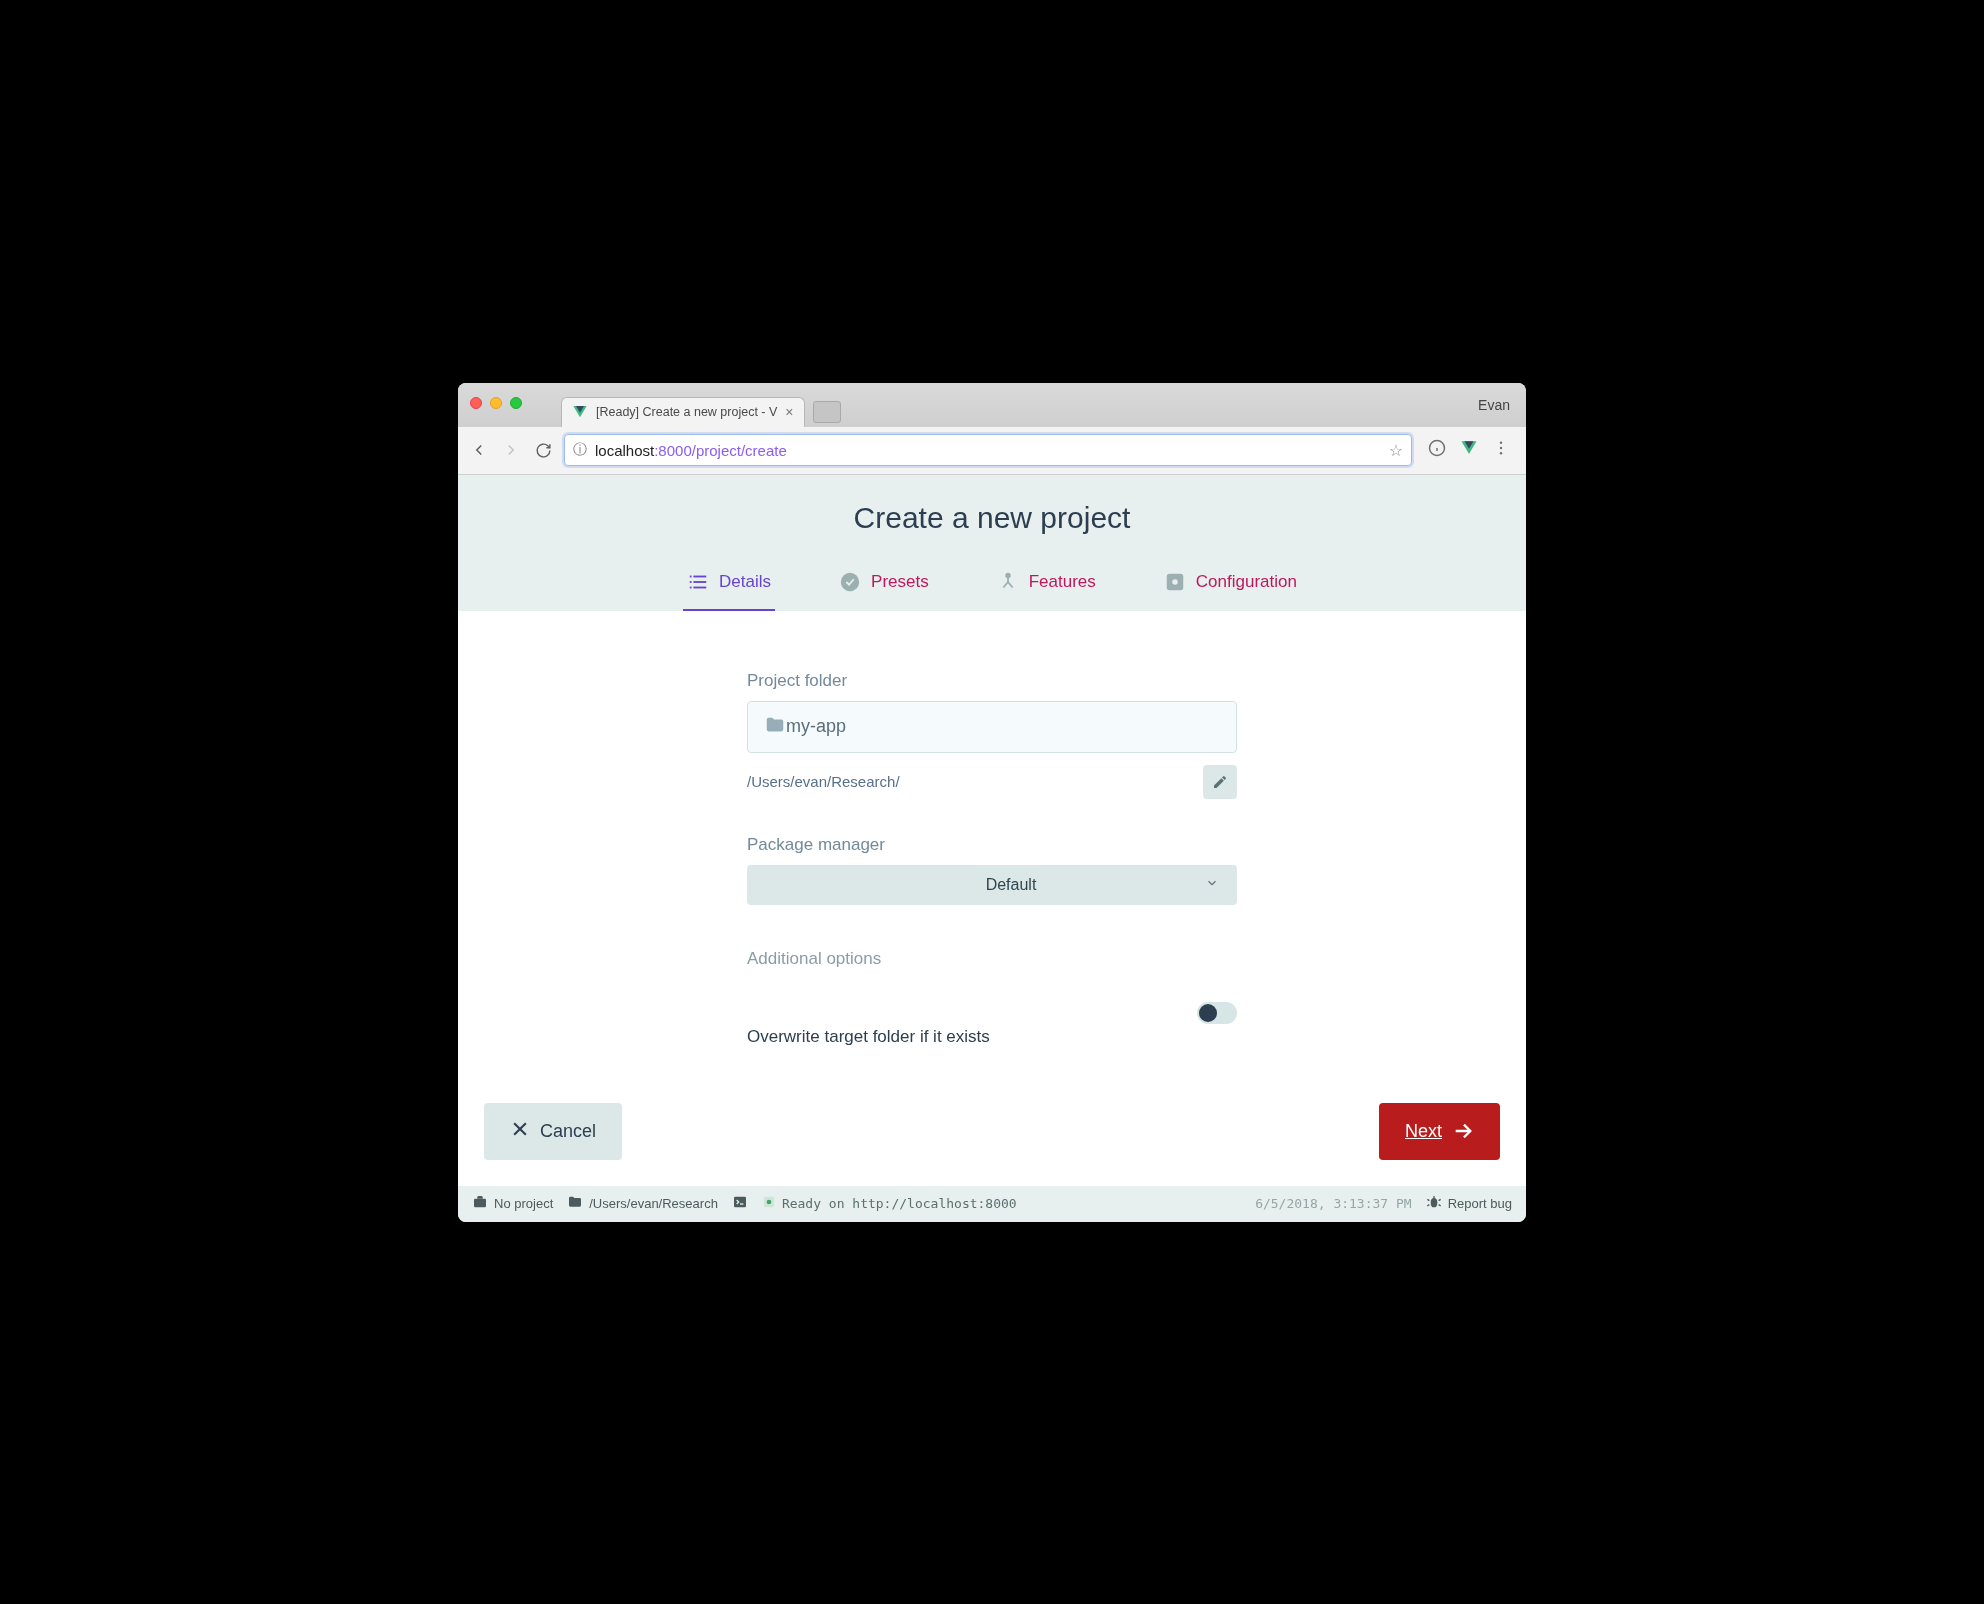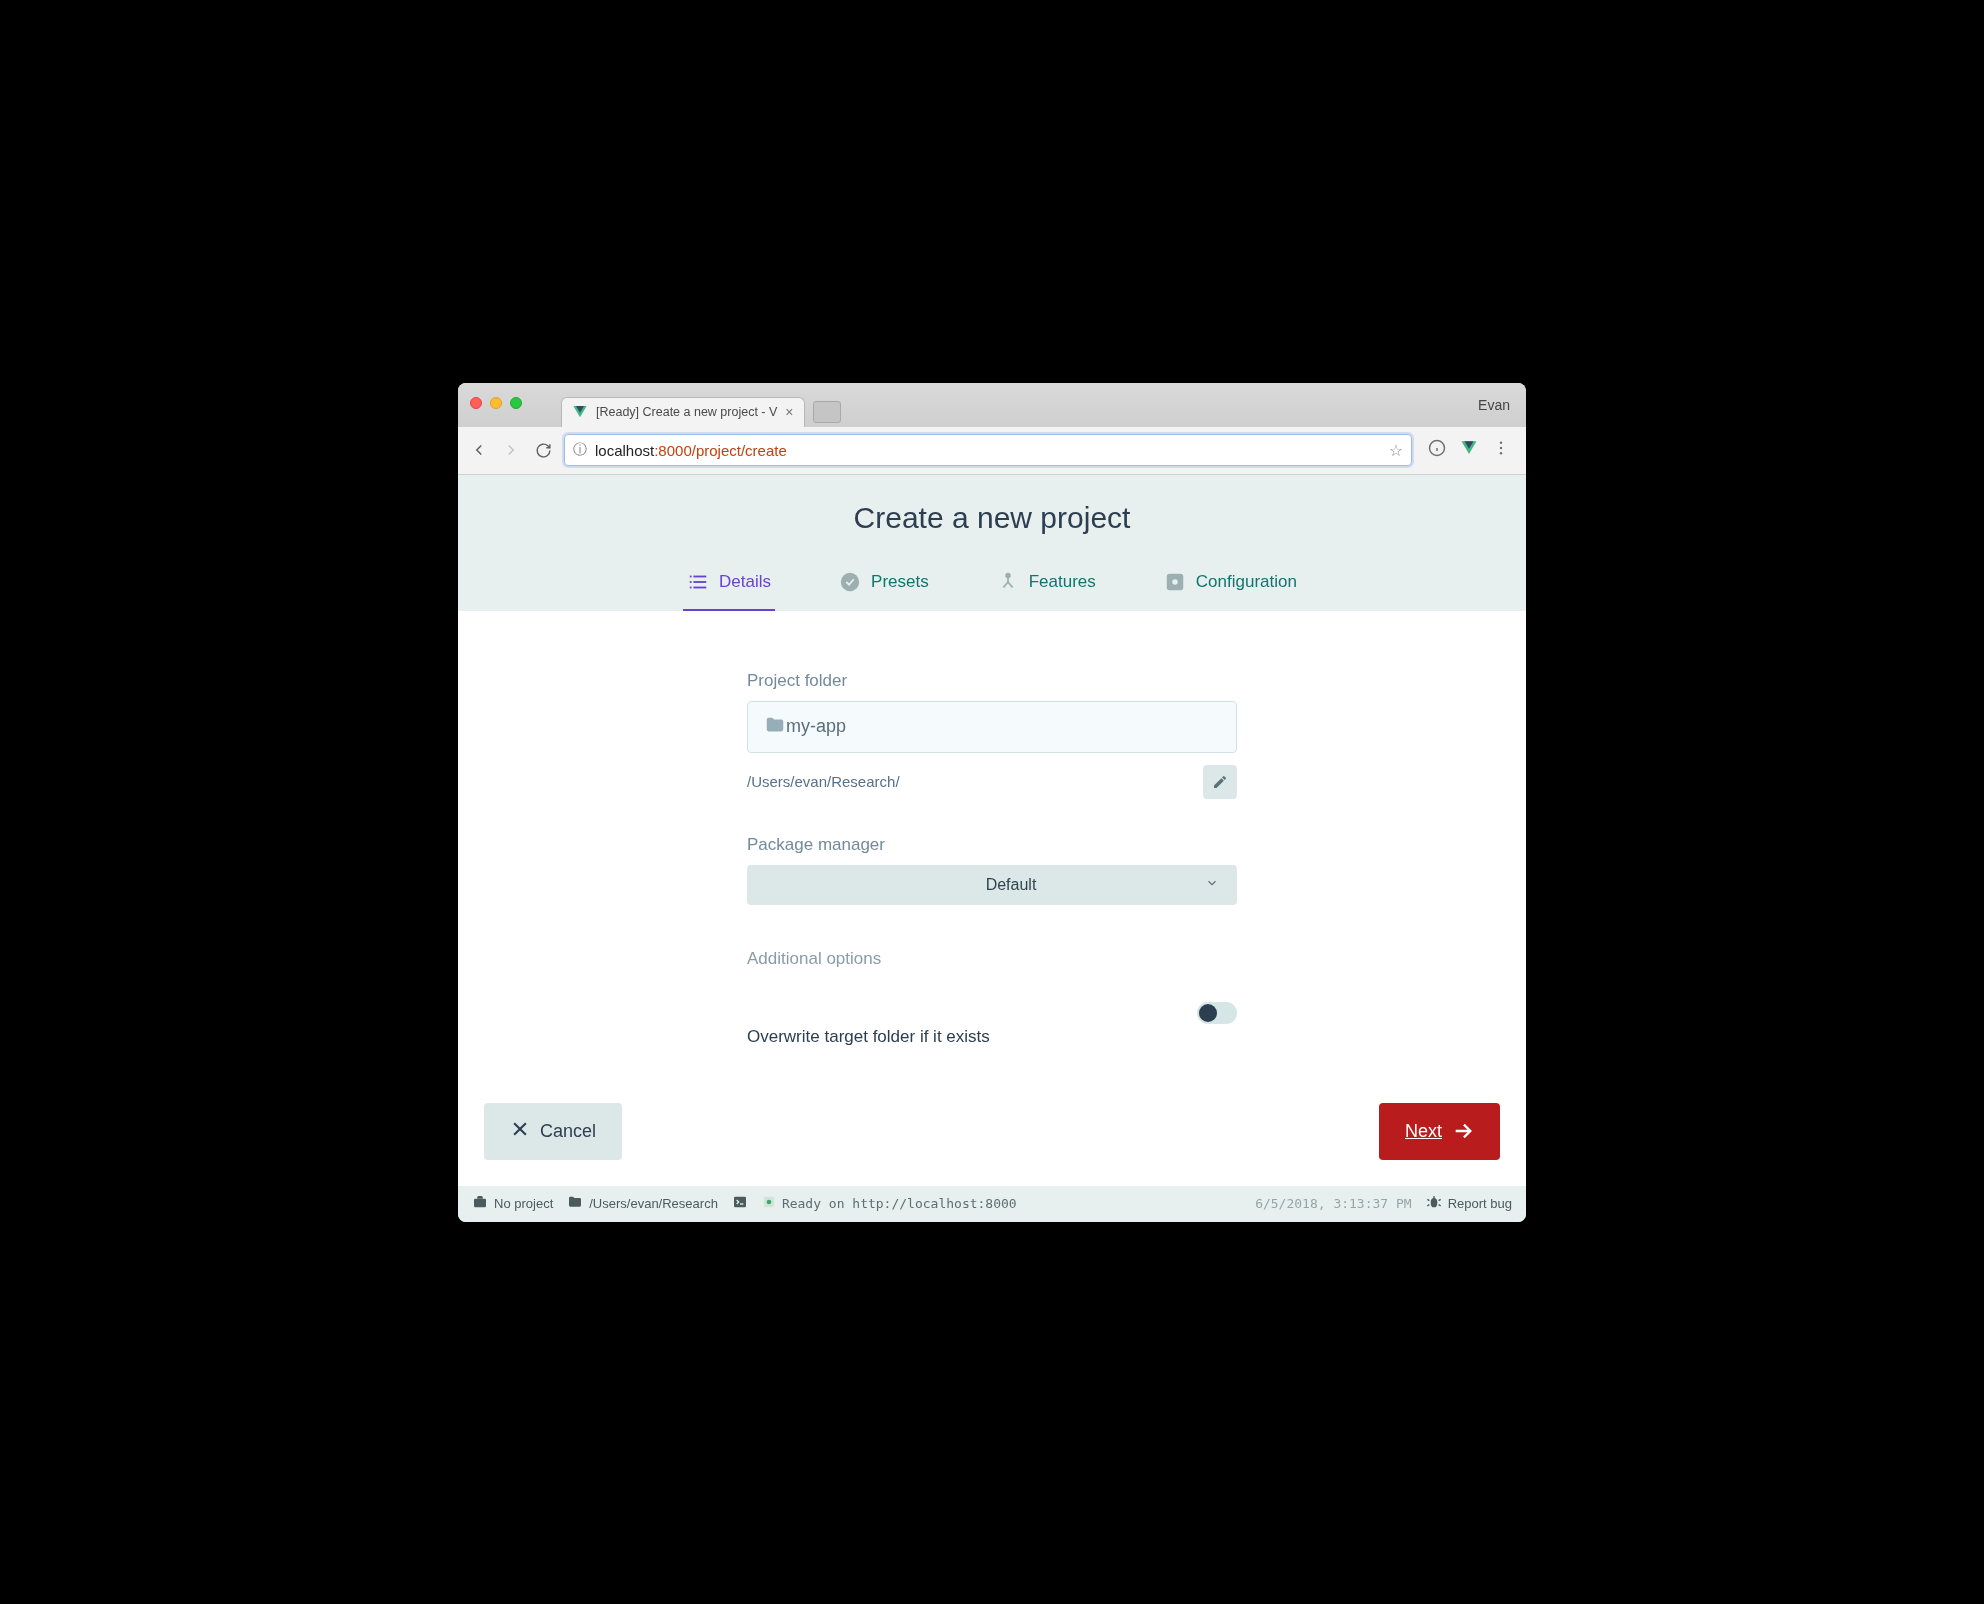--- a/index.html
+++ b/index.html
@@ -68,21 +68,21 @@
       border:1px solid #9db9e8;
       border-radius:4px;
       height:32px;
       padding:0 8px;
       gap:8px;
       outline: 2px solid rgba(110,150,230,.25);
     }
     .addr-icon { color:#777; font-size:14px;}
     .addr-text { font-size:15px; color:#222;}
     .addr-text .host { color:#222;}
-    .addr-text .port,.addr-text .path { color:#c2410c;}
+    .addr-text .port,.addr-text .path { color:#8b5cf6;}
     .addr-star { margin-left:auto; color:#888;}
     .right-icons { display:flex; align-items:center; gap:14px; padding:0 6px;}
     .right-icons .icon { color:#707070;}
 
     
     .app-header {
       background:#e8f0ef;
       padding: 26px 0 0 0;
       text-align:center;
     }
@@ -93,21 +93,21 @@
       margin-bottom:24px;
     }
     .tabs {
       display:flex;
       justify-content:center;
       gap:60px;
     }
     .tab-item {
       display:flex; align-items:center; gap:10px;
       padding: 12px 4px 16px;
-      font-size:17px; color:#0f766e;
+      font-size:17px; color:#be185d;
       border-bottom: 2px solid transparent;
       cursor:pointer;
     }
     .tab-item.active { color:#6843d1; border-bottom-color:#6843d1; }
     .tab-item .ticon { width:22px;height:22px; display:flex;align-items:center;justify-content:center;}
     .tab-item:not(.active) .ticon { color:#9cb0b2;}
 
     .content {
       background:#fff;
       padding: 60px 0 40px;

